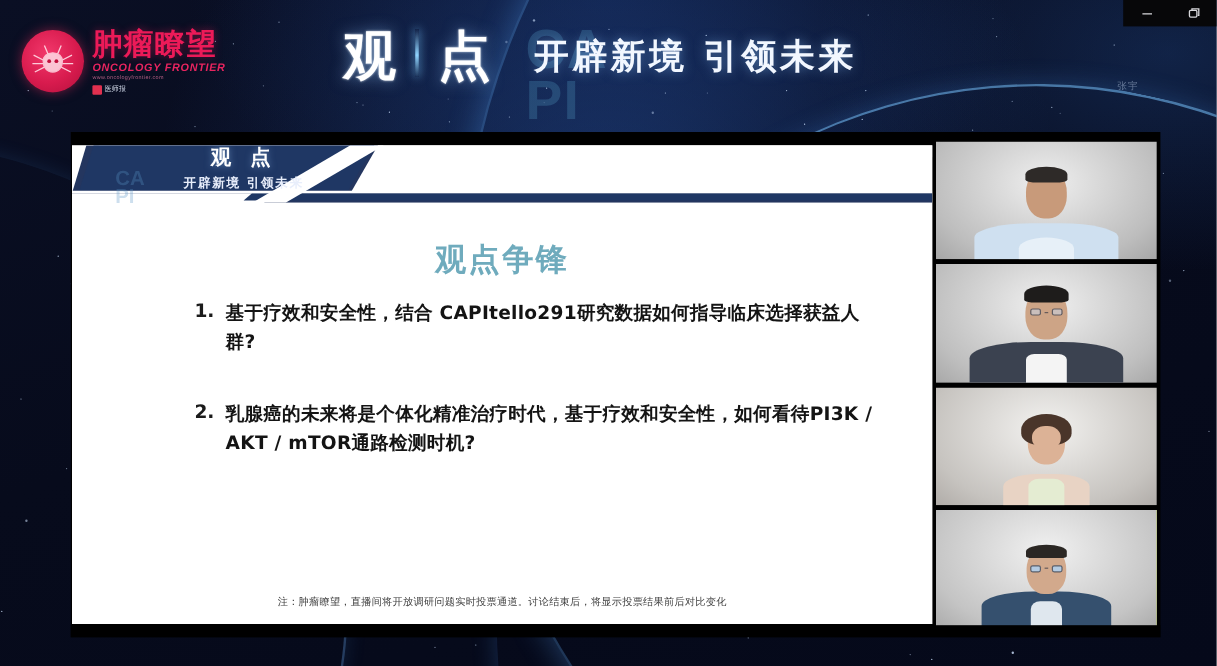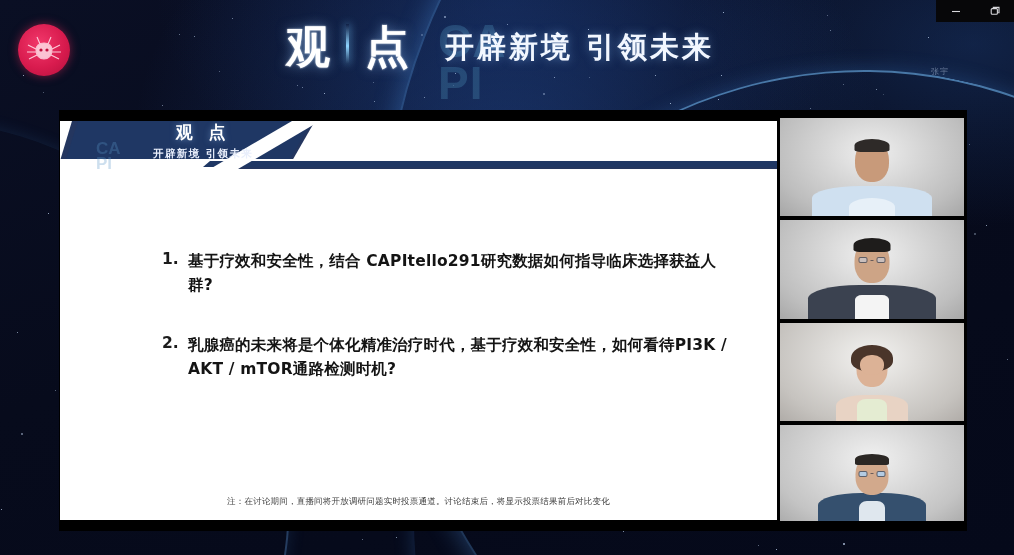--- a/index.html
+++ b/index.html
@@ -398,20 +398,29 @@
         <svg class="crab" viewBox="0 0 40 36">
           <g stroke="#ffd9e4" stroke-width="1.1" fill="none" opacity=".92">
             <path d="M20 10 C15 10 12 13 12 17 C12 22 15 26 20 26 C25 26 28 22 28 17 C28 13 25 10 20 10 Z" fill="#ffe3ec" opacity=".9"></path>
             <path d="M12 16 L4 12 M12 19 L3 19 M13 22 L5 26 M28 16 L36 12 M28 19 L37 19 M27 22 L35 26"></path>
             <path d="M16 11 L13 4 M24 11 L27 4"></path>
           </g>
           <circle cx="17" cy="17" r="1.6" fill="#c1103d"></circle>
           <circle cx="23" cy="17" r="1.6" fill="#c1103d"></circle>
         </svg>
       </div>
+      <div class="logo-text">
+        <div class="logo-cn">肿瘤瞭望</div>
+        <div class="logo-en">ONCOLOGY FRONTIER</div>
+        <div class="logo-sub">www.oncologyfrontier.com</div>
+        <div class="logo-badge">
+          <div class="logo-badge-sq"></div>
+          <div class="logo-badge-tx">医师报</div>
+        </div>
+      </div>
     </div>
 
     <div class="watermark-capi"><span>CA</span><br><span>PI</span></div>
 
     <div class="header-title">
       <div class="ht-main">观</div>
       <div class="ht-sep"></div>
       <div class="ht-main">点</div>
       <div class="ht-sub">开辟新境 引领未来</div>
     </div>
@@ -433,33 +442,34 @@
           <polygon points="0,38 717,38 717,40 0,40" fill="#ffffff"></polygon>
           <polygon points="232,0 260,0 178,48 150,48" fill="#ffffff"></polygon>
         </svg>
         <div class="banner-capi">CA<br>PI</div>
         <div class="banner-text">
           <div class="banner-cn">观 点</div>
           <div class="banner-sub">开辟新境 引领未来</div>
         </div>
       </div>
 
+      <div class="slide-title">观点争锋</div>
 
       <div class="qlist">
         <div class="qitem">
           <div class="qnum">1.</div>
           <div class="qtext">基于疗效和安全性，结合 CAPItello291研究数据如何指导临床选择获益人群?</div>
         </div>
         <div class="qitem">
           <div class="qnum">2.</div>
           <div class="qtext">乳腺癌的未来将是个体化精准治疗时代，基于疗效和安全性，如何看待PI3K / AKT / mTOR通路检测时机?</div>
         </div>
       </div>
 
-      <div class="slide-note">注：在讨论期间，直播间将开放调研问题实时投票通道。讨论结束后，将显示投票结果前后对比变化</div>
+      <div class="slide-note">注：肿瘤瞭望，直播间将开放调研问题实时投票通道。讨论结束后，将显示投票结果前后对比变化</div>
     </div>
 
     <div class="videocol">
 
       <div class="tile">
         <div class="tile-bg" style="background: radial-gradient(ellipse at 50% 35%, #efefef, #bdbdbd 75%, #a6a6a6 100%);"></div>
         <div class="body" style="width:120px;height:30px;background:#cfe0f0;"></div>
         <div class="body" style="width:46px;height:18px;background:#e7f0f8;border-radius:50% 50% 0 0;"></div>
         <div class="head" style="width:34px;height:42px;top:22px;background:#c89a7a;"></div>
         <div class="hair" style="width:35px;height:13px;top:21px;background:#2e2a28;border-radius:50% 50% 18% 18%;"></div>

